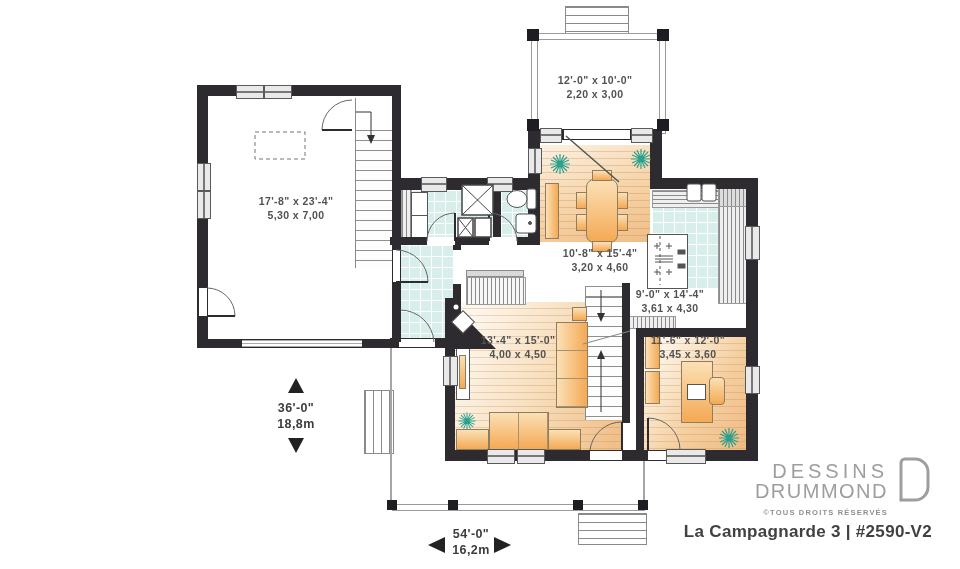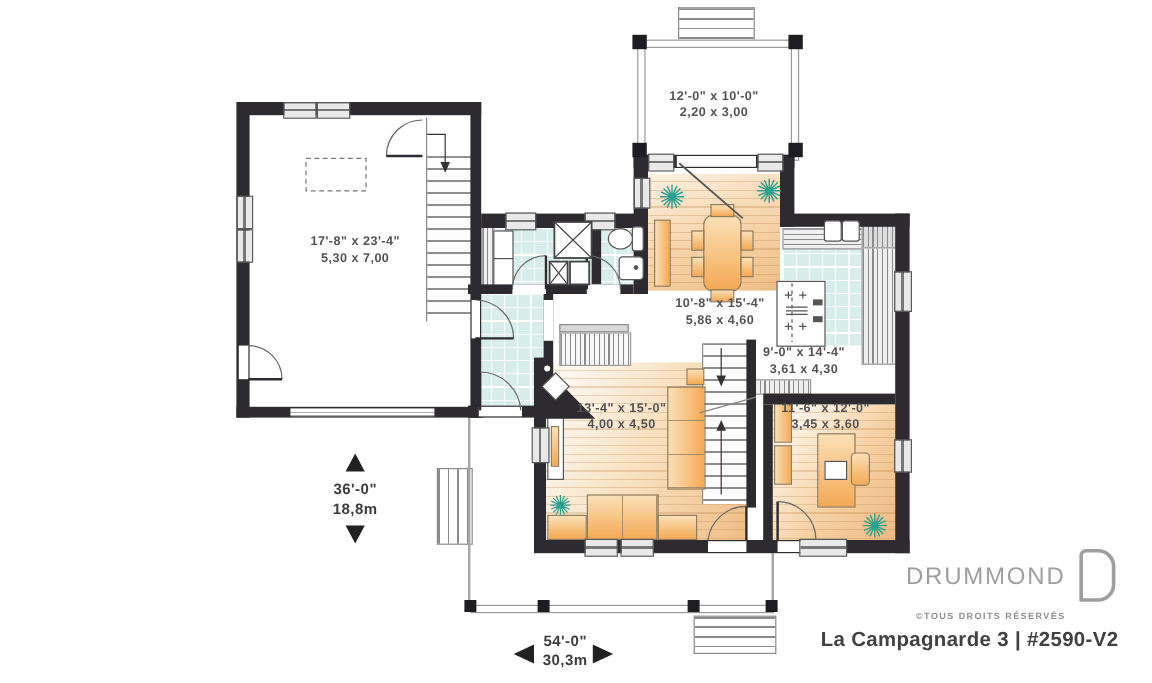--- a/index.html
+++ b/index.html
@@ -248,21 +248,21 @@
   <div class="rlabel" style="left:541px;top:74px;width:108px;">
     <div>12'-0" x 10'-0"</div>
     <div>2,20 x 3,00</div>
   </div>
   <div class="rlabel" style="left:242px;top:195px;width:108px;">
     <div>17'-8" x 23'-4"</div>
     <div>5,30 x 7,00</div>
   </div>
   <div class="rlabel" style="left:546px;top:247px;width:108px;">
     <div>10'-8" x 15'-4"</div>
-    <div>5,86 x 4,60</div>
+    <div>3,20 x 4,60</div>
   </div>
   <div class="rlabel" style="left:616px;top:288px;width:108px;">
     <div>9'-0" x 14'-4"</div>
     <div>3,61 x 4,30</div>
   </div>
   <div class="rlabel" style="left:464px;top:334px;width:108px;">
     <div>13'-4" x 15'-0"</div>
     <div>4,00 x 4,50</div>
   </div>
   <div class="rlabel" style="left:634px;top:334px;width:108px;">
@@ -273,27 +273,28 @@
   <div class="tri" style="left:288px;top:378px;border-left:8px solid transparent;border-right:8px solid transparent;border-bottom:15px solid #222;"></div>
   <div class="dimlabel" style="left:258px;top:401px;width:76px;">
     <div>36'-0"</div>
     <div>18,8m</div>
   </div>
   <div class="tri" style="left:288px;top:438px;border-left:8px solid transparent;border-right:8px solid transparent;border-top:15px solid #222;"></div>
 
   <div class="tri" style="left:428px;top:537px;border-top:8px solid transparent;border-bottom:8px solid transparent;border-right:17px solid #222;"></div>
   <div class="dimlabel" style="left:449px;top:527px;width:44px;">
     <div>54'-0"</div>
-    <div>30,3m</div>
+    <div>16,2m</div>
   </div>
   <div class="tri" style="left:494px;top:537px;border-top:8px solid transparent;border-bottom:8px solid transparent;border-left:17px solid #222;"></div>
 
   <div class="brand">
     <div>
       <div class="names">
+        <div class="l1">DESSINS</div>
         <div class="l2">DRUMMOND</div>
       </div><span class="icon">
         <svg width="38" height="46" viewBox="0 0 38 46">
           <path d="M7,44 V7 a4,4 0 0 1 4,-4 h10 a13,13 0 0 1 13,13 v15 a13,13 0 0 1 -13,13 h-5" fill="none" stroke="#9e9e9e" stroke-width="3" stroke-linecap="round"></path>
           <path d="M7,44 h8" fill="none" stroke="#9e9e9e" stroke-width="3" stroke-linecap="round"></path>
         </svg>
       </span>
     </div>
     <div class="rights">©TOUS DROITS RÉSERVÉS</div>
     <div class="title">La Campagnarde 3 | #2590-V2</div>

